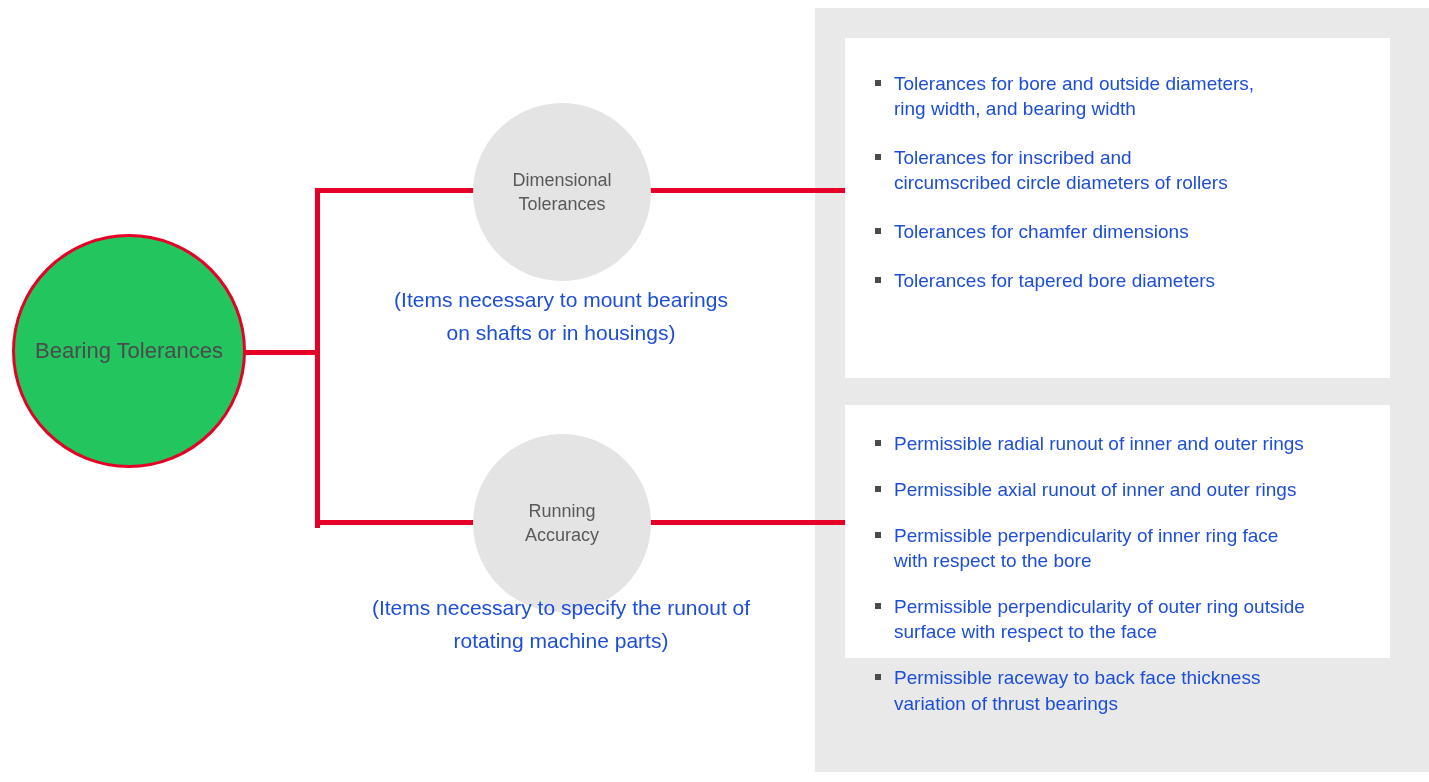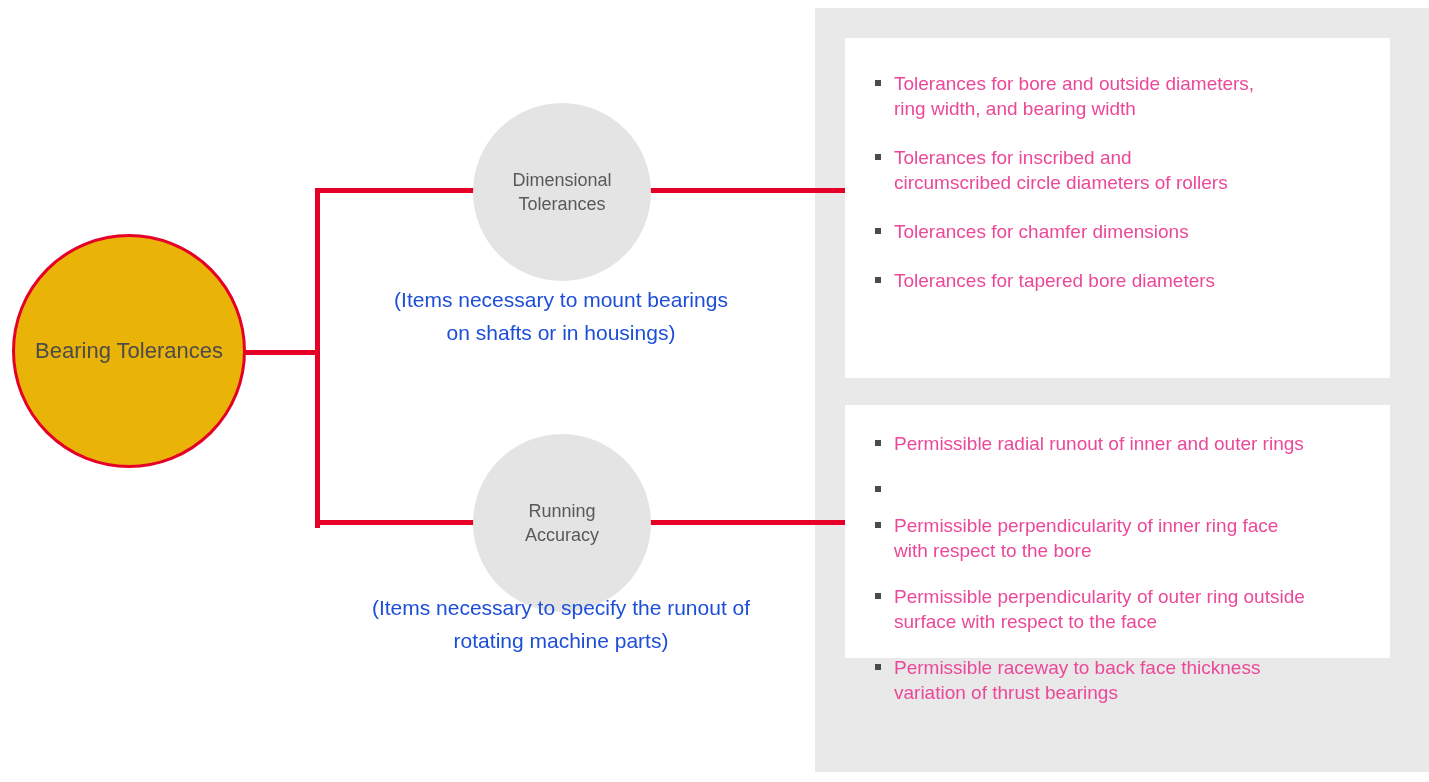--- a/index.html
+++ b/index.html
@@ -23,21 +23,21 @@
   .conn-root   { left: 243px; top: 350px; width: 77px;  height: 5px; }
   .conn-trunk  { left: 315px; top: 188px; width: 5px;   height: 340px; }
   .conn-top    { left: 315px; top: 188px; width: 530px; height: 5px; }
   .conn-bottom { left: 315px; top: 520px; width: 530px; height: 5px; }
   .root-circle {
     position: absolute;
     left: 12px; top: 234px;
     width: 234px; height: 234px;
     border: 3px solid #e60027;
     border-radius: 50%;
-    background: #eab308;
+    background: #22c55e;
     display: flex; align-items: center; justify-content: center;
     font-size: 22px;
     color: #4b4b4d;
     text-align: center;
   }
   .node-circle {
     position: absolute;
     width: 178px; height: 178px;
     border-radius: 50%;
     background: #e4e4e4;
@@ -65,21 +65,21 @@
     position: absolute;
     left: 845px;
     width: 545px;
     background: #ffffff;
   }
   .list-box-dim { top: 38px;  height: 340px; padding: 33px 30px; }
   .list-box-run { top: 405px; height: 253px; padding: 26px 30px; }
   .list { list-style: none; display: flex; flex-direction: column; }
   .list-box-dim .list { gap: 24px; }
   .list-box-run .list { gap: 21px; }
-  .list-item { display: flex; align-items: flex-start; font-size: 19px; line-height: 1.32; color: #ec4899; }
+  .list-item { display: flex; align-items: flex-start; font-size: 19px; line-height: 1.32; color: #1d4ed8; }
   .bullet {
     width: 6px; height: 6px;
     background: #4b4b4d;
     margin: 9px 13px 0 0;
     flex: none;
   }
   .item-text { white-space: pre-line; }
 </style>
 </head>
 <body>
@@ -135,20 +135,21 @@
   </div>
 
   <div class="list-box list-box-run">
     <ul class="list">
       <li class="list-item">
         <span class="bullet"></span>
         <span class="item-text">Permissible radial runout of inner and outer rings</span>
       </li>
       <li class="list-item">
         <span class="bullet"></span>
+        <span class="item-text">Permissible axial runout of inner and outer rings</span>
       </li>
       <li class="list-item">
         <span class="bullet"></span>
         <span class="item-text">Permissible perpendicularity of inner ring face
 with respect to the bore</span>
       </li>
       <li class="list-item">
         <span class="bullet"></span>
         <span class="item-text">Permissible perpendicularity of outer ring outside
 surface with respect to the face</span>

